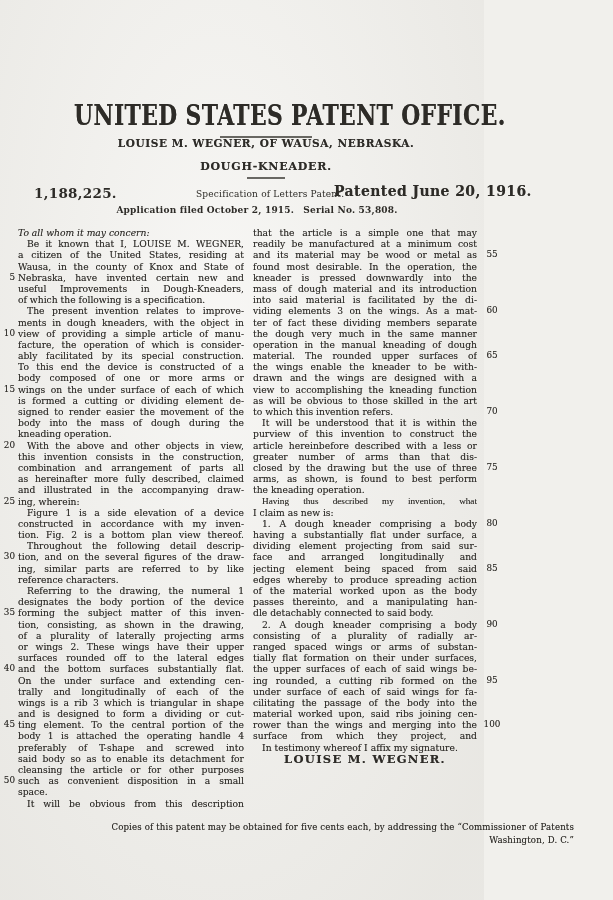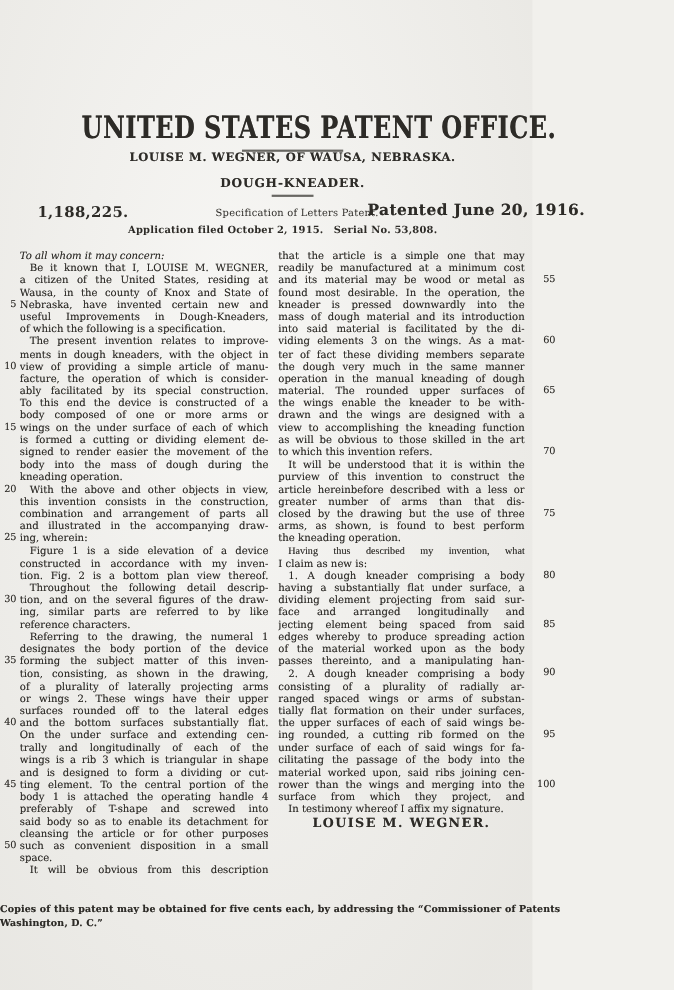--- a/index.html
+++ b/index.html
@@ -53,30 +53,30 @@
     text-align:justify;text-align-last:justify;
     text-shadow:0 0 .35px rgba(45,43,39,.45);
   }
   .line.end .t{text-align-last:left;}
   .line.it .t{font-style:italic;}
   .num{
     position:absolute;top:0;font-size:8.8px;line-height:11.2px;
     text-shadow:0 0 .3px rgba(45,43,39,.4);
   }
   .col-left .num{left:-20px;width:17px;text-align:right;}
-  .col-right .num{right:-28px;width:26px;text-align:right;}
+  .col-right .num{right:-28px;width:26px;text-align:center;}
   .line.sig{height:14px;}
   .line.sig .t{
     height:14px;line-height:13px;
     text-align:center;text-align-last:center;
     font-size:11.5px;letter-spacing:1.3px;font-weight:bold;
   }
   .footer{
-    position:absolute;top:821px;left:0;width:574px;text-align:left;
-    font-weight:bold;font-size:8.6px;line-height:13px;letter-spacing:.15px;
+    position:absolute;top:821px;left:0;width:574px;text-align:right;
+    font-weight:normal;font-size:8.6px;line-height:13px;letter-spacing:.15px;
     text-shadow:0 0 .35px rgba(45,43,39,.5);
   }
 </style>
 </head>
 <body>
 
 <div class="page">
   <div class="content">
     <div class="office-title">UNITED STATES PATENT OFFICE.</div>
     <div class="rule1"></div>
@@ -157,20 +157,23 @@
           <span class="num">20</span>
           <span class="t" style="text-indent: 9px;">With the above and other objects in view,</span>
         </div>
         <div class="line">
           <span class="t">this invention consists in the construction,</span>
         </div>
         <div class="line">
           <span class="t">combination and arrangement of parts all</span>
         </div>
         <div class="line">
+          <span class="t">as hereinafter more fully described, claimed</span>
+        </div>
+        <div class="line">
           <span class="t">and illustrated in the accompanying draw-</span>
         </div>
         <div class="line end">
           <span class="num">25</span>
           <span class="t">ing, wherein:</span>
         </div>
         <div class="line">
           <span class="t" style="text-indent: 9px;">Figure 1 is a side elevation of a device</span>
         </div>
         <div class="line">
@@ -359,20 +362,23 @@
           <span class="t">jecting element being spaced from said</span>
         </div>
         <div class="line">
           <span class="t">edges whereby to produce spreading action</span>
         </div>
         <div class="line">
           <span class="t">of the material worked upon as the body</span>
         </div>
         <div class="line">
           <span class="t">passes thereinto, and a manipulating han-</span>
+        </div>
+        <div class="line end">
+          <span class="t">dle detachably connected to said body.</span>
         </div>
         <div class="line">
           <span class="num">90</span>
           <span class="t" style="text-indent: 9px;">2. A dough kneader comprising a body</span>
         </div>
         <div class="line">
           <span class="t">consisting of a plurality of radially ar-</span>
         </div>
         <div class="line">
           <span class="t">ranged spaced wings or arms of substan-</span>

